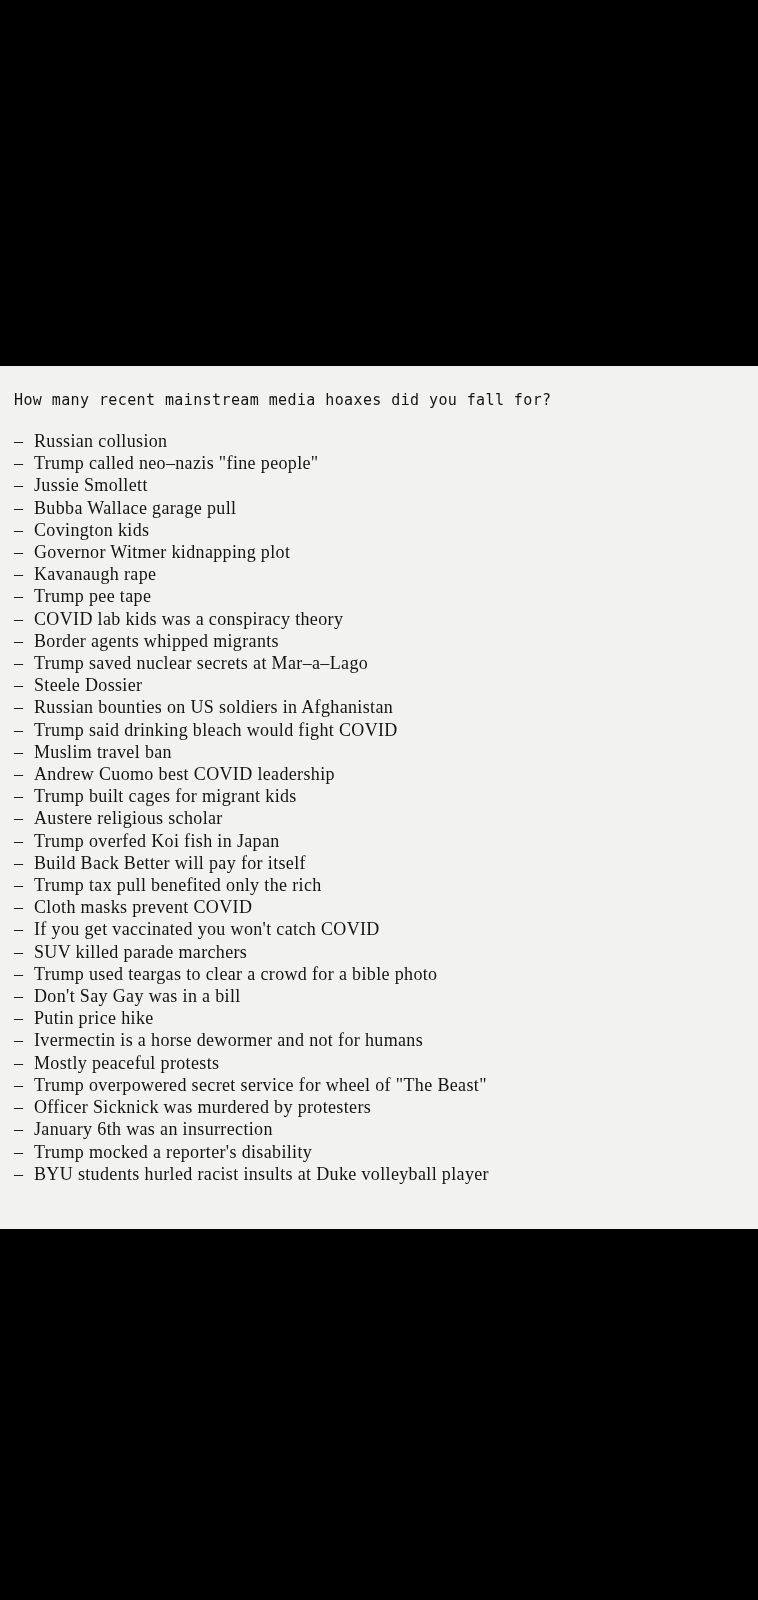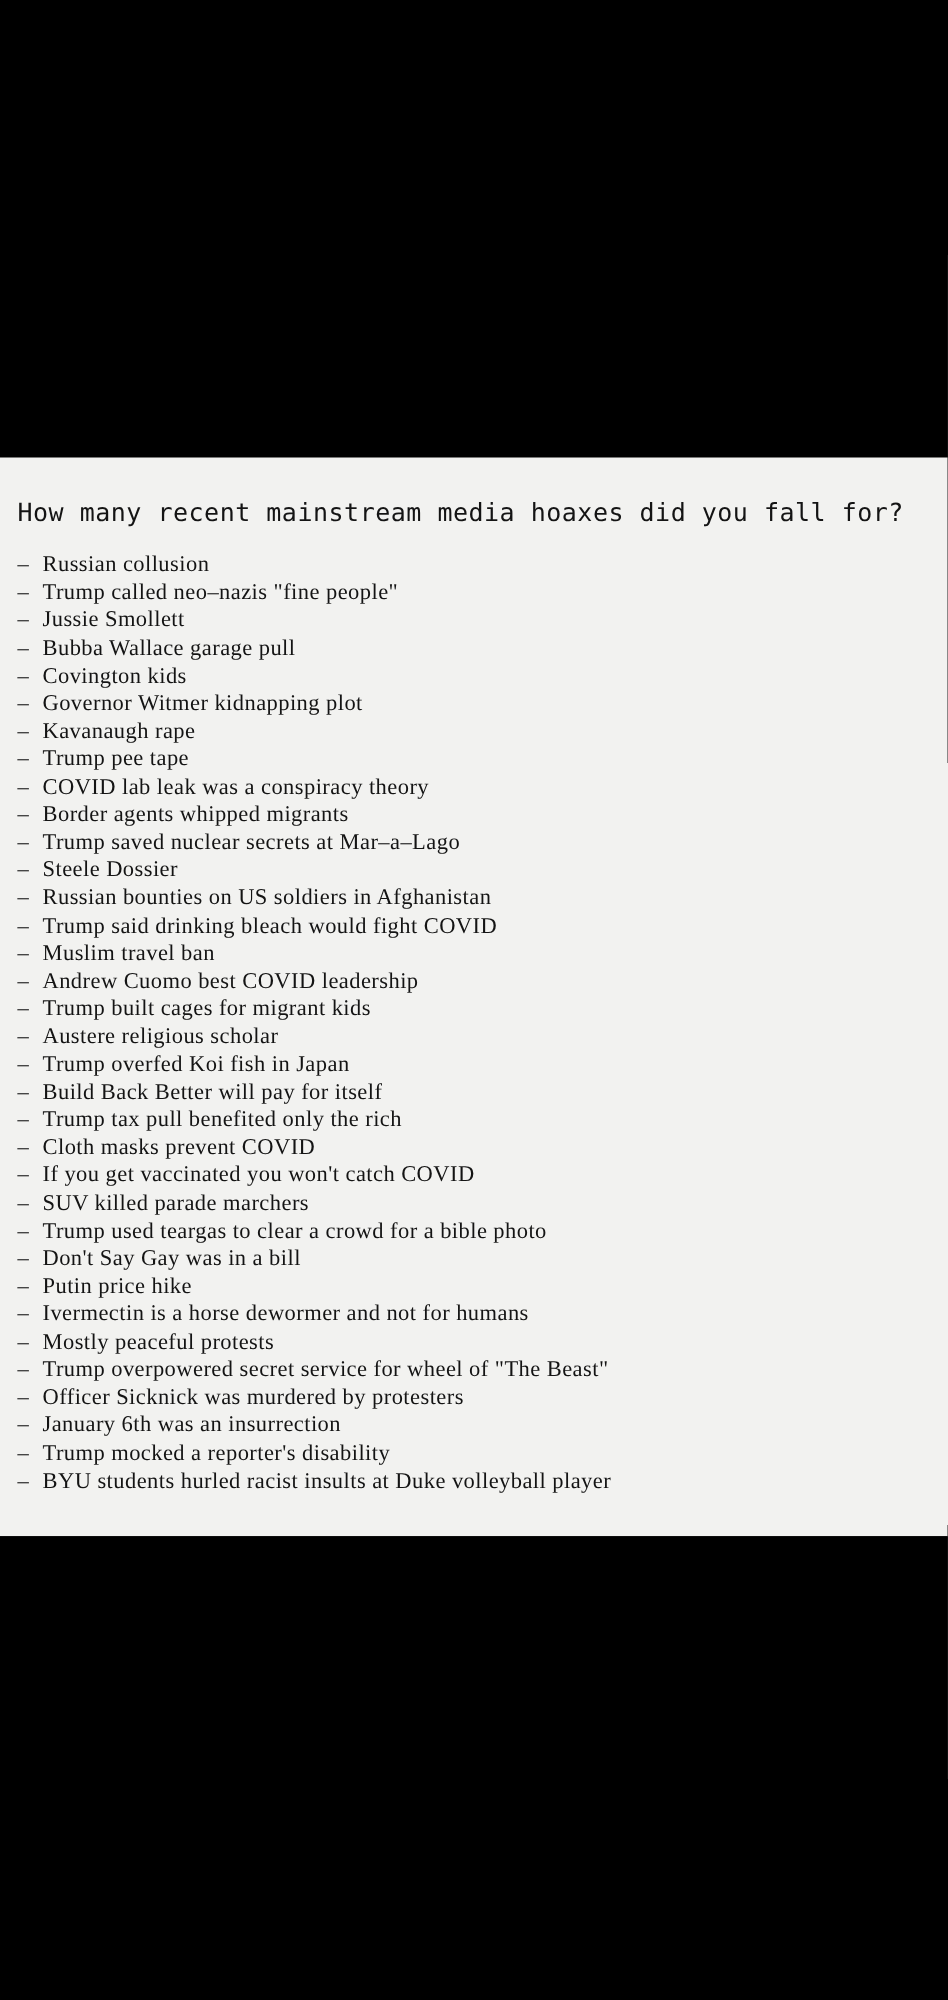--- a/index.html
+++ b/index.html
@@ -40,25 +40,25 @@
     top: 366px;
     left: 0;
     width: 758px;
     height: 863px;
     background: #f2f2f0;
     color: #121212;
     box-sizing: border-box;
     padding: 16px 14px 10px 14px;
   }
   .headline {
-    font-size: 20px;
+    font-size: 15px;
     line-height: 28px;
     letter-spacing: 0.4px;
     color: #141414;
-    margin: 14px 0 16px 0;
+    margin: 4px 0 16px 0;
     white-space: nowrap;
   }
   .hoax-list {
     list-style: none;
     margin: 0;
     padding: 0;
   }
   .hoax-item {
     font-size: 18px;
     line-height: 22.2px;
@@ -84,21 +84,21 @@
     <div class="headline">How many recent mainstream media hoaxes did you fall for?</div>
     <ul class="hoax-list">
         <li class="hoax-item"><span class="dash">–</span><span>Russian collusion</span></li>
         <li class="hoax-item"><span class="dash">–</span><span>Trump called neo–nazis "fine people"</span></li>
         <li class="hoax-item"><span class="dash">–</span><span>Jussie Smollett</span></li>
         <li class="hoax-item"><span class="dash">–</span><span>Bubba Wallace garage pull</span></li>
         <li class="hoax-item"><span class="dash">–</span><span>Covington kids</span></li>
         <li class="hoax-item"><span class="dash">–</span><span>Governor Witmer kidnapping plot</span></li>
         <li class="hoax-item"><span class="dash">–</span><span>Kavanaugh rape</span></li>
         <li class="hoax-item"><span class="dash">–</span><span>Trump pee tape</span></li>
-        <li class="hoax-item"><span class="dash">–</span><span>COVID lab leak was a conspiracy theory</span></li>
+        <li class="hoax-item"><span class="dash">–</span><span>COVID lab kids was a conspiracy theory</span></li>
         <li class="hoax-item"><span class="dash">–</span><span>Border agents whipped migrants</span></li>
         <li class="hoax-item"><span class="dash">–</span><span>Trump saved nuclear secrets at Mar–a–Lago</span></li>
         <li class="hoax-item"><span class="dash">–</span><span>Steele Dossier</span></li>
         <li class="hoax-item"><span class="dash">–</span><span>Russian bounties on US soldiers in Afghanistan</span></li>
         <li class="hoax-item"><span class="dash">–</span><span>Trump said drinking bleach would fight COVID</span></li>
         <li class="hoax-item"><span class="dash">–</span><span>Muslim travel ban</span></li>
         <li class="hoax-item"><span class="dash">–</span><span>Andrew Cuomo best COVID leadership</span></li>
         <li class="hoax-item"><span class="dash">–</span><span>Trump built cages for migrant kids</span></li>
         <li class="hoax-item"><span class="dash">–</span><span>Austere religious scholar</span></li>
         <li class="hoax-item"><span class="dash">–</span><span>Trump overfed Koi fish in Japan</span></li>

